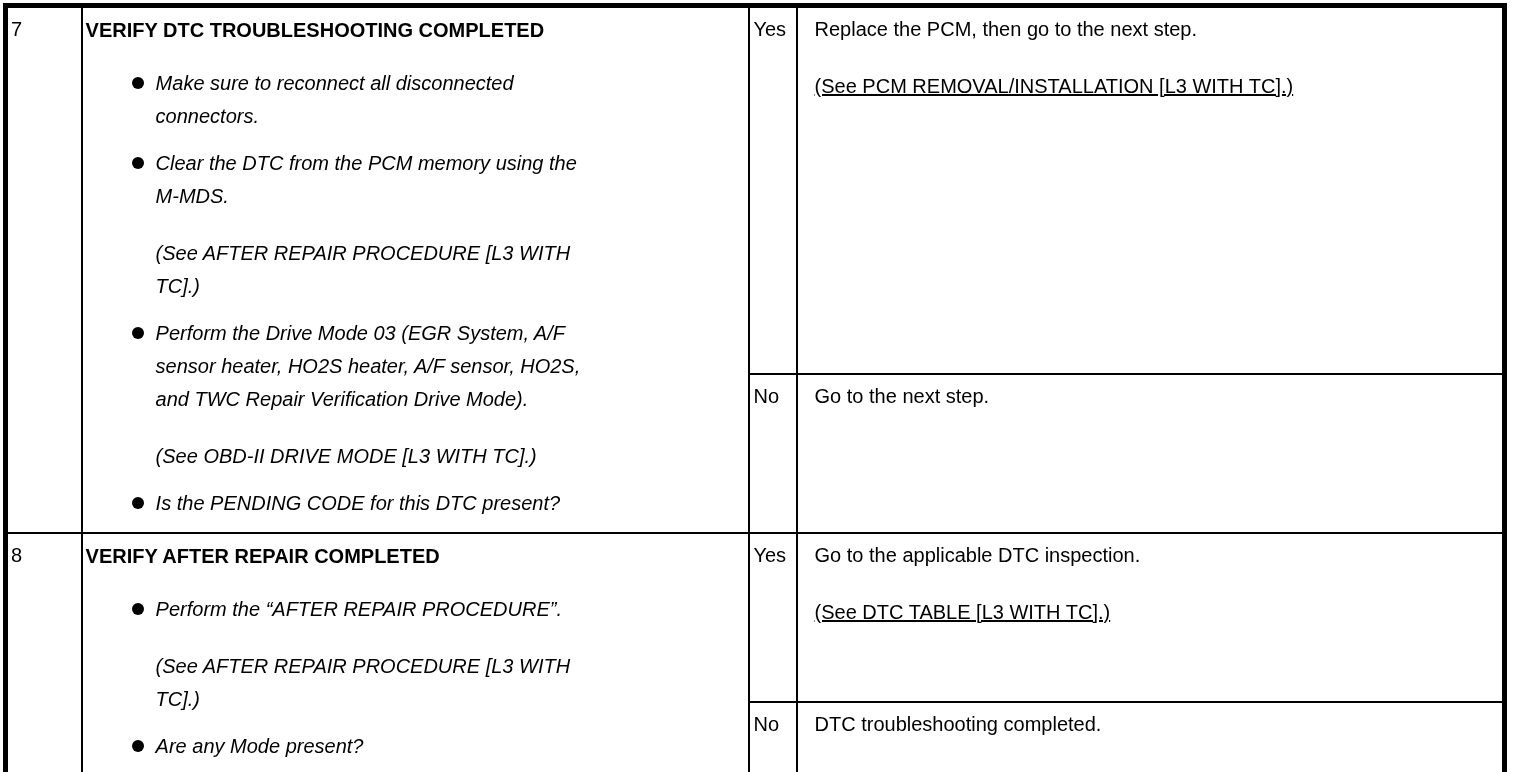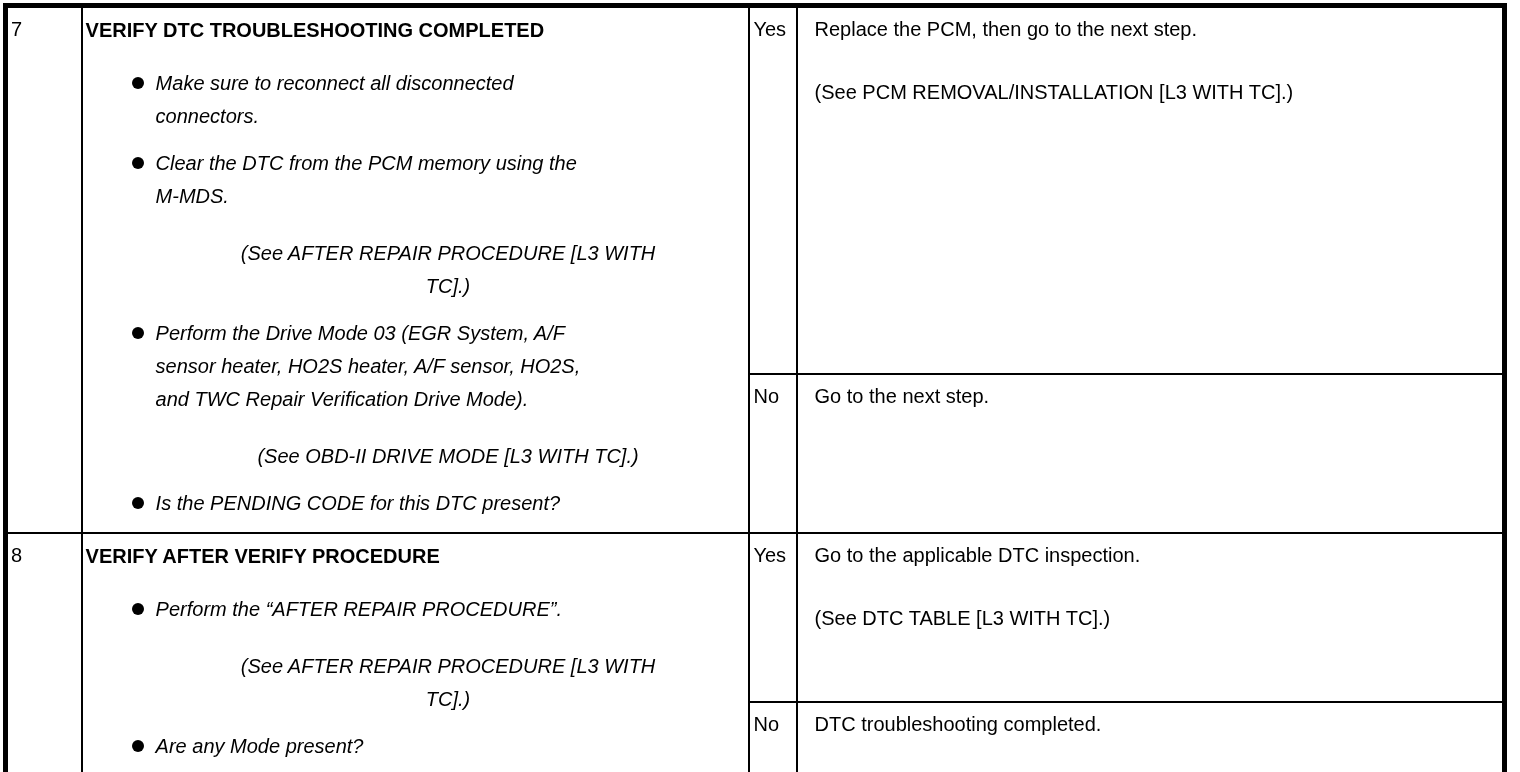--- a/index.html
+++ b/index.html
@@ -36,32 +36,32 @@
   .title {
     font-weight: 700;
     margin: 0 0 20px 0;
   }
   .block {
     position: relative;
     padding-left: 70px;
     margin-top: 14px;
     font-style: italic;
   }
-  .block.note { margin-top: 24px; text-align: center; }
+  .block.note { margin-top: 24px; }
   .dot {
     position: absolute;
     left: 46px;
     top: 10px;
     width: 12px;
     height: 12px;
     border-radius: 50%;
     background: #000;
   }
   .lines, .para { white-space: pre-line; }
-  .para + .para { margin-top: 30px; }
+  .para + .para { margin-top: 24px; text-decoration: underline; }
 </style>
 </head>
 <body>
 
 <table class="ts">
   <colgroup>
     <col style="width:76px">
     <col style="width:667px">
     <col style="width:47px">
     <col style="width:707px">
@@ -93,21 +93,21 @@
   <tr>
     <td class="yn" style="height:152px"><span>No</span></td>
     <td class="result">
       <div class="para">Go to the next step.</div>
     </td>
   </tr>
 
   <tr>
     <td class="num" rowspan="2" style="height:232px"><span>8</span></td>
     <td class="action" rowspan="2">
-      <div class="title">VERIFY AFTER VERIFY PROCEDURE</div>
+      <div class="title">VERIFY AFTER REPAIR COMPLETED</div>
       <div class="block bullet"><span class="dot"></span><span class="lines">Perform the “AFTER REPAIR PROCEDURE”.</span></div>
       <div class="block note"><span class="lines">(See AFTER REPAIR PROCEDURE [L3 WITH
 TC].)</span></div>
       <div class="block bullet"><span class="dot"></span><span class="lines">Are any Mode present?</span></div>
     </td>
     <td class="yn" style="height:162px"><span>Yes</span></td>
     <td class="result">
       <div class="para">Go to the applicable DTC inspection.</div>
       <div class="para">(See DTC TABLE [L3 WITH TC].)</div>
     </td>

